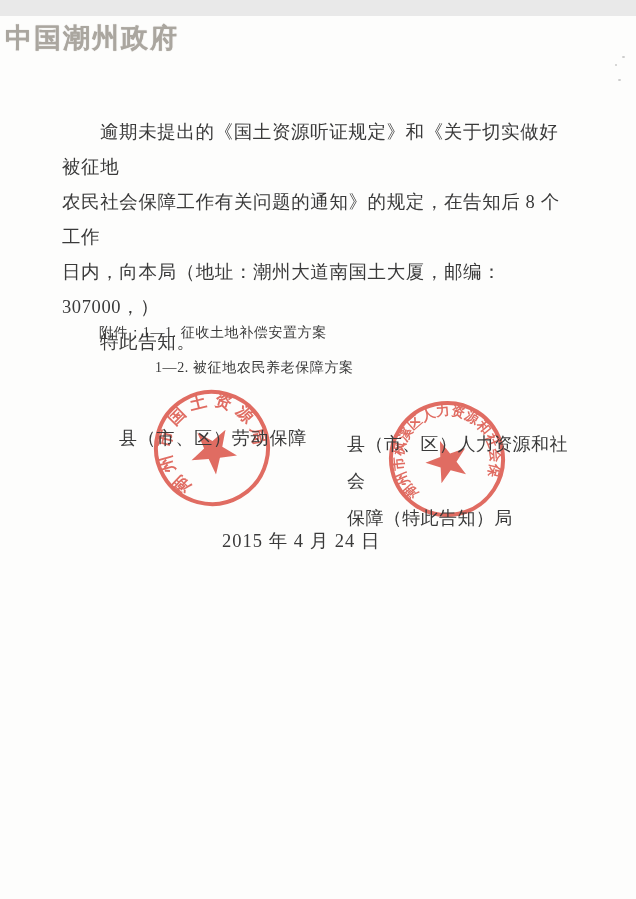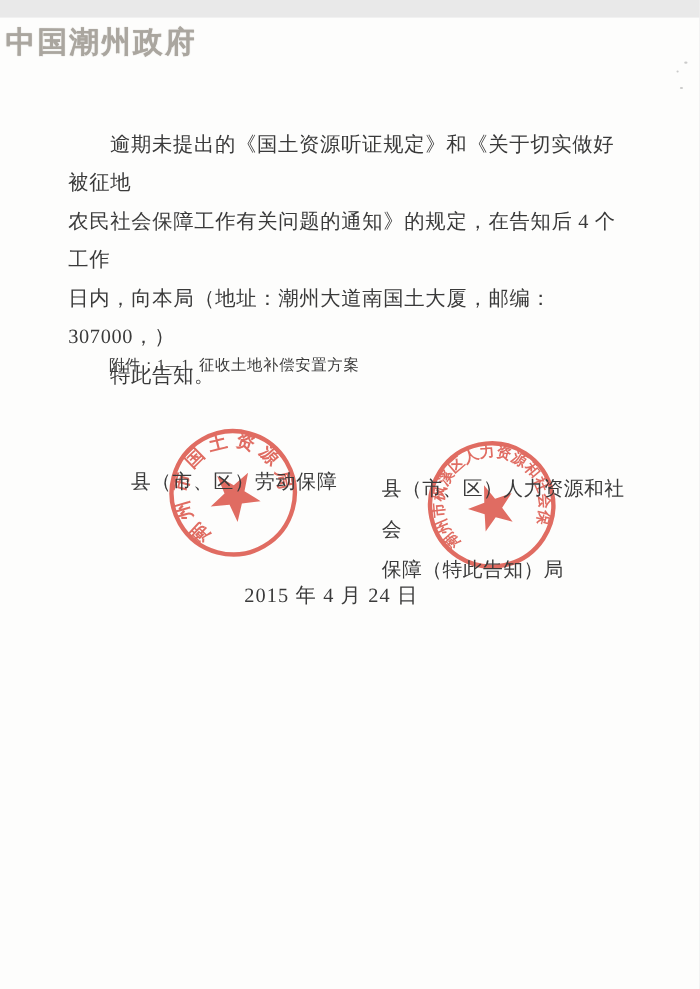--- a/index.html
+++ b/index.html
@@ -58,27 +58,28 @@
 </style>
 </head>
 <body>
 
 <div class="page">
 
   <div class="watermark">中国潮州政府</div>
 
   <div class="bodytext">
     <div class="indent">逾期未提出的《国土资源听证规定》和《关于切实做好被征地</div>
-    <div>农民社会保障工作有关问题的通知》的规定，在告知后 4 个工作</div>
+    <div>农民社会保障工作有关问题的通知》的规定，在告知后 8 个工作</div>
     <div>日内，向本局（地址：潮州大道南国土大厦，邮编：307000，）</div>
     <div class="indent">特此告知。</div>
   </div>
 
   <div class="attachments">
     <div>附件：1—1. 征收土地补偿安置方案</div>
+    <div class="att2">1—2. 被征地农民养老保障方案</div>
   </div>
 
   <svg class="seal seal-left" width="132" height="132" viewBox="0 0 132 132">
     <g transform="rotate(-30 66 66)" fill="#dd5347" stroke="none">
       <circle cx="66" cy="66" r="56" fill="none" stroke="#dd5347" stroke-width="4"></circle>
       <defs>
         <path id="arcL" d="M 31.6 90.1 A 42 42 0 1 1 100.4 90.1" fill="none"></path>
       </defs>
       <text font-size="17" letter-spacing="5.5" fill="#dd5347" font-family="Liberation Serif, DejaVu Serif, serif" font-weight="bold">
         <textPath href="#arcL" startOffset="2">潮州市国土资源局</textPath>

